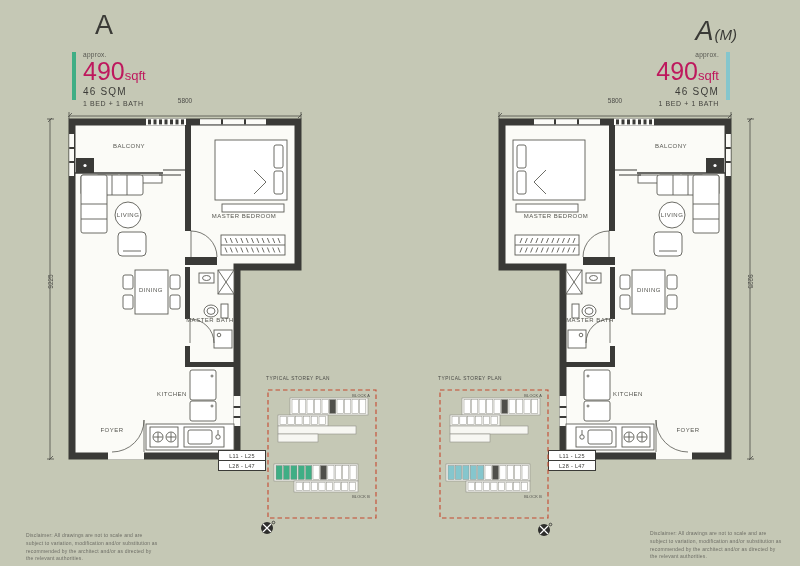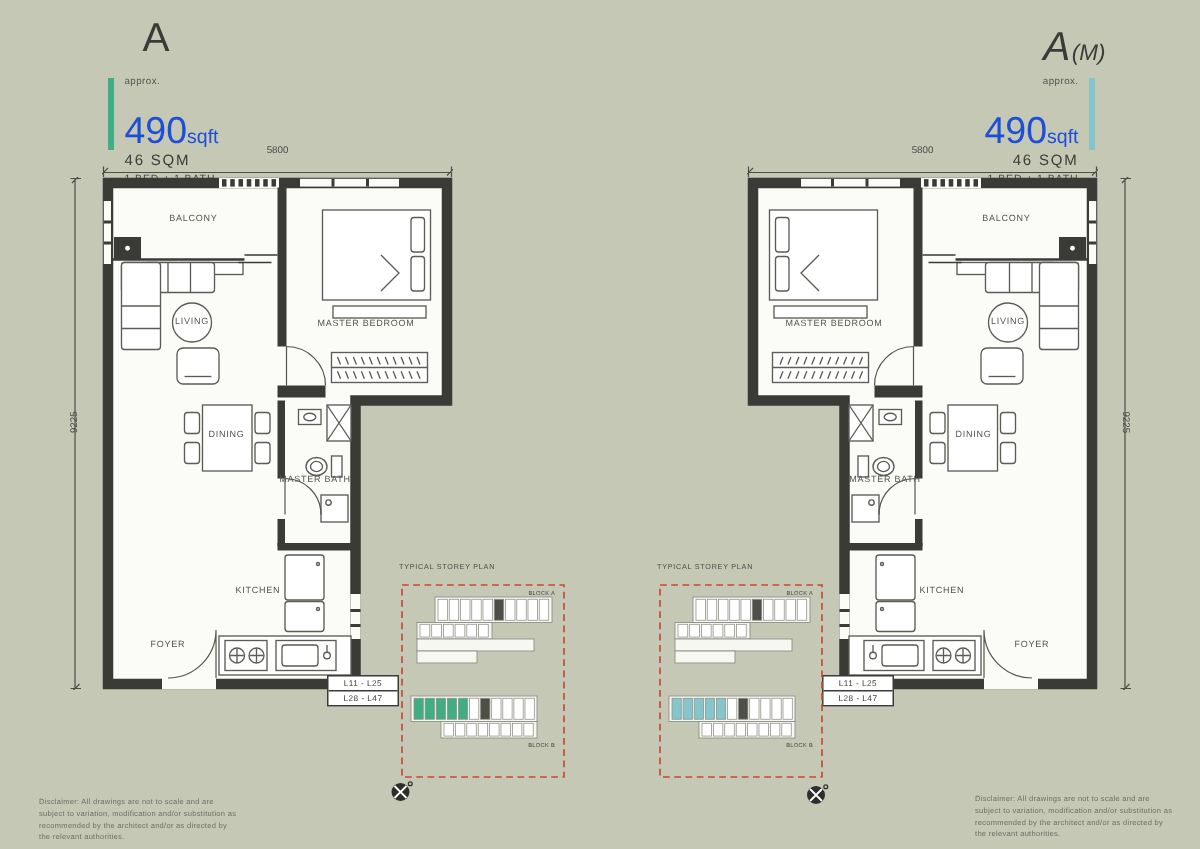--- a/index.html
+++ b/index.html
@@ -14,21 +14,21 @@
   .t-m{right:63px;top:16px;font-style:italic;}
   .spec{position:absolute;}
   .spec .bar{position:absolute;top:1px;}
   .spec-a{left:72px;top:51px;}
   .spec-a .bar{left:0;}
   .spec-a .spec-text{margin-left:11px;}
   .spec-m{right:70px;top:51px;text-align:right;}
   .spec-m .bar{right:0;}
   .spec-m .spec-text{margin-right:11px;}
   .approx{font-size:6.5px;letter-spacing:.3px;color:#55554f;}
-  .arealine{line-height:1;color:#1d4ed8;margin-top:17px;}
+  .arealine{line-height:1;color:#be185d;margin-top:1px;}
   .arealine .num{font-size:25px;}
   .arealine .au{font-size:13px;}
   .sqm{font-size:10px;letter-spacing:1.2px;color:#3c3c38;margin-top:2px;}
   .cfg{font-size:7px;letter-spacing:.6px;color:#44443f;margin-top:3px;}
 
   
   .unit{position:absolute;width:234px;height:342px;}
   .unit-a{left:68px;top:118px;}
   .unit-m{left:498px;top:118px;}
   .unit-m svg.plan{transform:scaleX(-1);}

